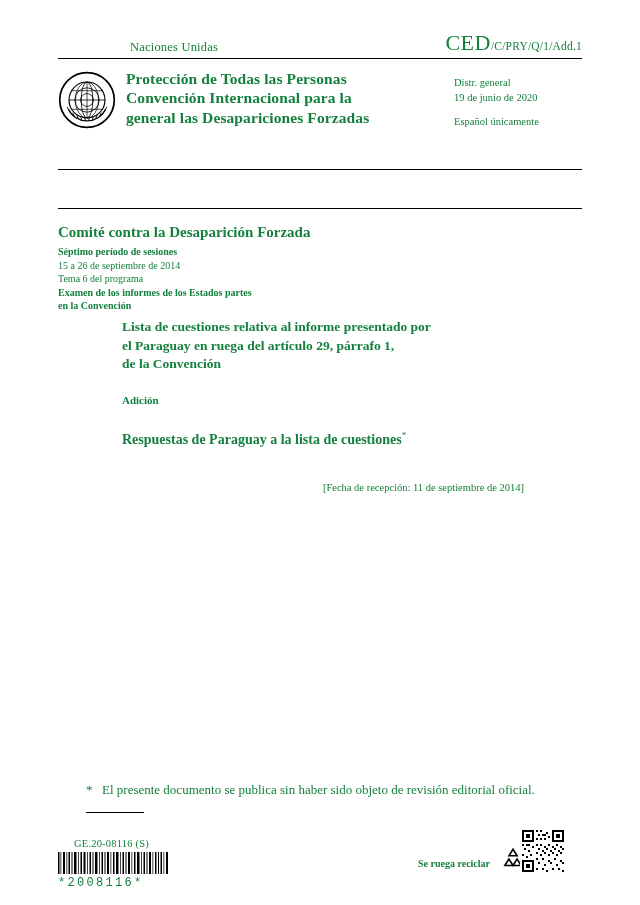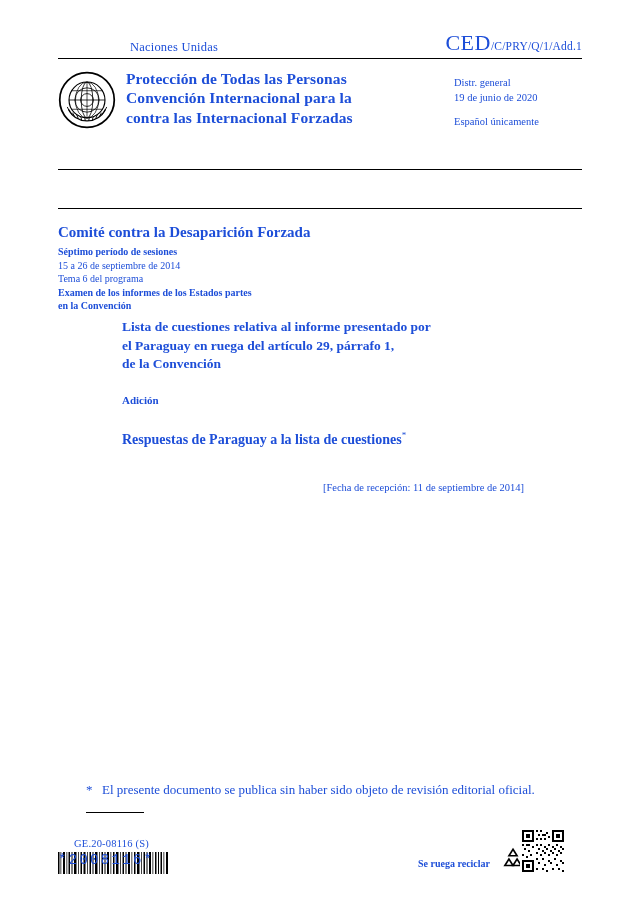--- a/index.html
+++ b/index.html
@@ -8,21 +8,21 @@
     background: #c8c8c8;
   }
   .page {
     position: relative;
     width: 640px;
     height: 905px;
     background: #ffffff;
     margin: 0 auto;
     overflow: hidden;
     font-family: "Liberation Serif", serif;
-    color: #1d4ed8;
+    color: #15803d;
   }
 
   
   .masthead {
     position: absolute;
     left: 58px;
     top: 30px;
     width: 524px;
   }
   .mast-top {
@@ -178,22 +178,22 @@
     letter-spacing: 0.2px;
   }
   .barcode {
     position: absolute;
     left: 58px;
     top: 852px;
   }
   .barcode-num {
     position: absolute;
     left: 58px;
-    top: 852px;
-    font-size: 14px;
+    top: 876px;
+    font-size: 12px;
     letter-spacing: 2.3px;
     font-family: "Liberation Mono", monospace;
   }
   .recycle {
     position: absolute;
     left: 418px;
     top: 858px;
     font-size: 10px;
     font-weight: bold;
   }
@@ -246,21 +246,21 @@
             <path d="M20 70 L16 62 M24 75 L19 69 M29 79 L25 72 M35 82 L32 75 M41 85 L39 78 M47 86 L46 79"></path>
             <path d="M80 70 L84 62 M76 75 L81 69 M71 79 L75 72 M65 82 L68 75 M59 85 L61 78 M53 86 L54 79"></path>
           </g>
         </svg>
       </div>
 
       <div class="title-block">
         <div class="doc-title">
           <span class="l2">Protección de Todas las Personas</span>
           <span class="l2">Convención Internacional para la</span>
-          <span class="l2">contra las Internacional Forzadas</span>
+          <span class="l2">general las Desapariciones Forzadas</span>
         </div>
       </div>
 
       <div class="meta-block">
         <div>Distr. general</div>
         <div>19 de junio de 2020</div>
         <div class="gap"></div>
         <div>Español únicamente</div>
       </div>
     </div>

